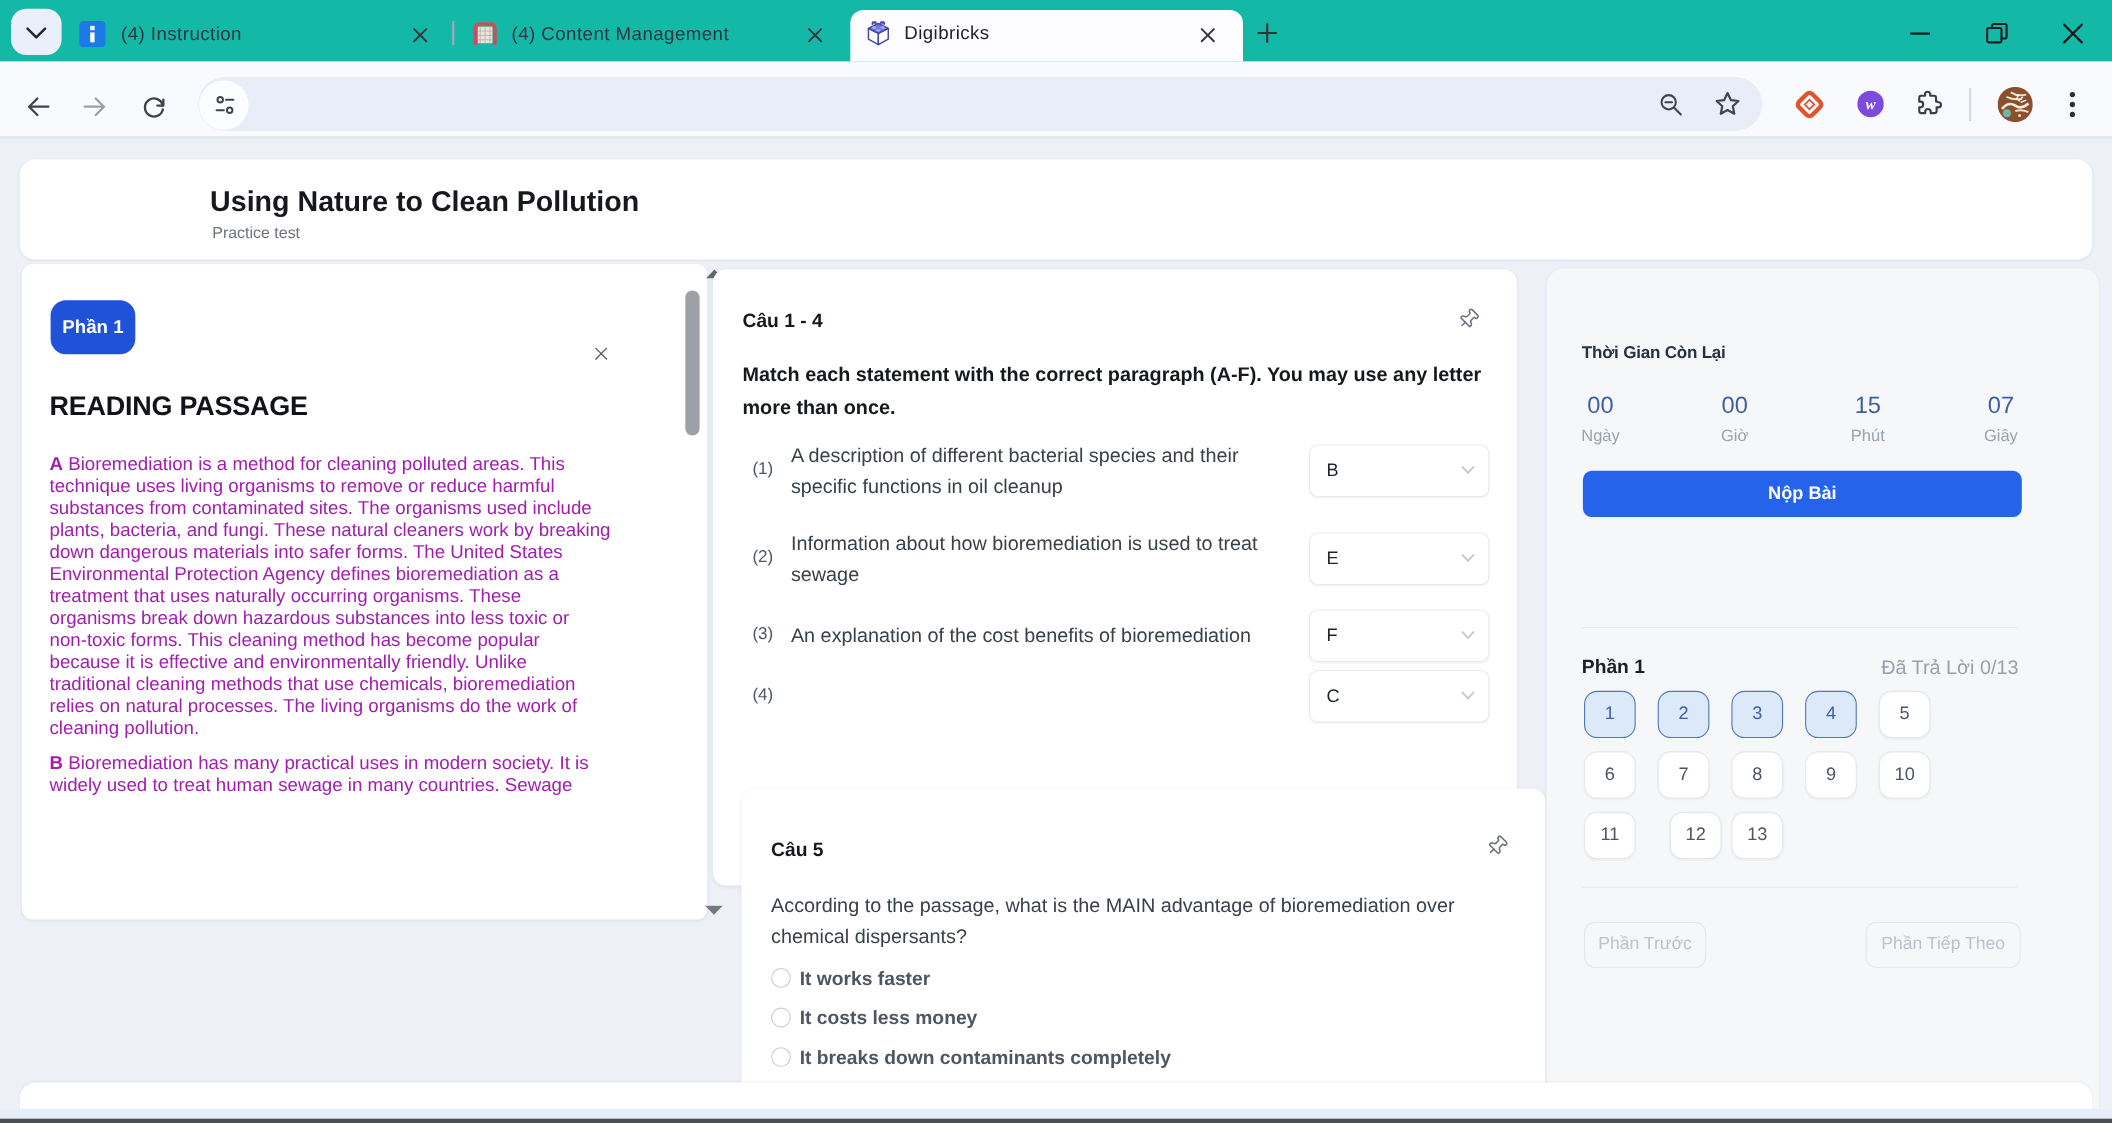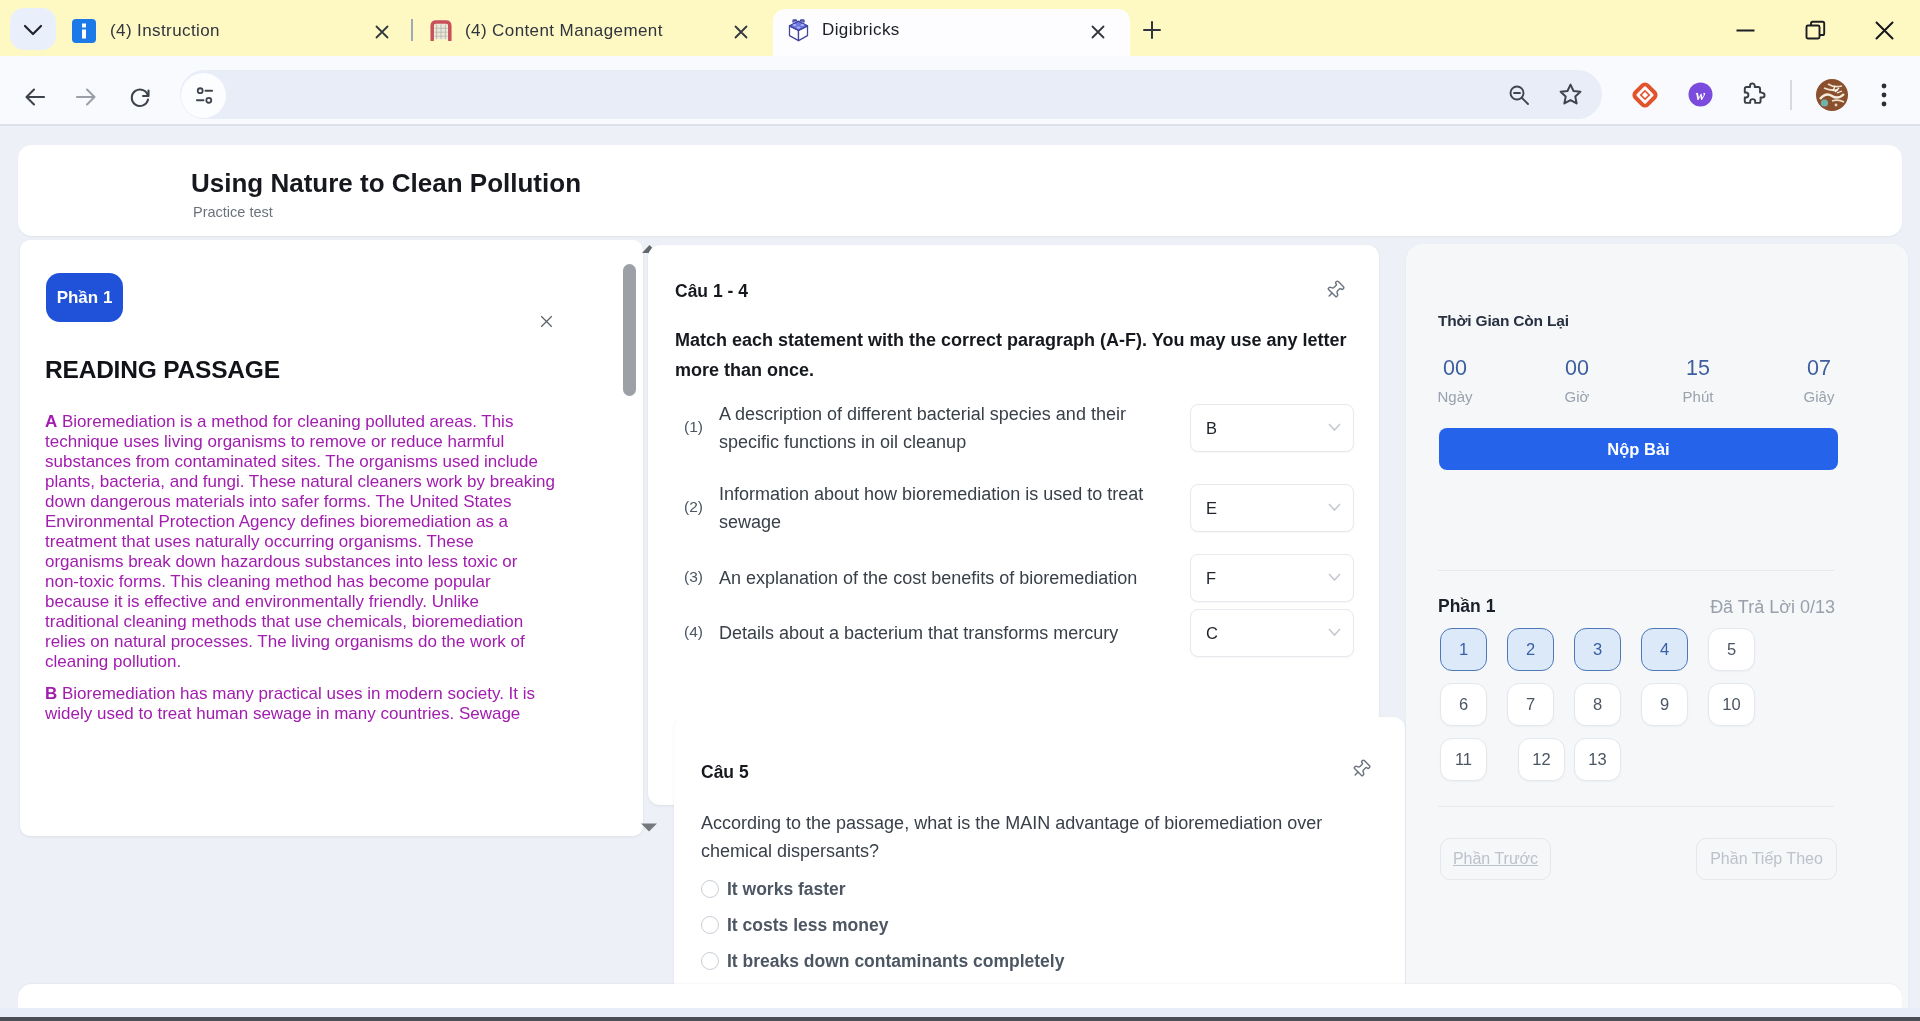--- a/index.html
+++ b/index.html
@@ -1,21 +1,21 @@
 <!DOCTYPE html>
 <html><head>
 <meta charset="utf-8">
 <style>
   * { margin:0; padding:0; box-sizing:border-box; }
   html,body { width:1920px; height:1021px; overflow:hidden; }
   body { font-family:"Liberation Sans", sans-serif; position:relative; background:#edf1f7; }
   .abs { position:absolute; }
 
   
-  #tabstrip { left:0; top:0; width:1920px; height:56px; background:#fef9c3; }
+  #tabstrip { left:0; top:0; width:1920px; height:56px; background:#14b8a6; }
   #toolbar { left:0; top:56px; width:1920px; height:68px; background:#f9fafd; }
   #toolbar-border { left:0; top:124px; width:1920px; height:2px; background:#dde1e9; }
 
   .tabtext { font-size:17px; letter-spacing:0.4px; color:#30343f; }
   #tabsearch { left:10px; top:8px; width:46px; height:42px; border-radius:14px; background:#eaf0fb; }
 
   #activetab { left:773px; top:9px; width:357px; height:47px; background:#fdfdff; border-radius:12px 12px 0 0; }
 
   
   #omnibox { left:180px; top:14px; width:1422px; height:49px; border-radius:24.5px; background:#e8edf8; }
@@ -255,21 +255,20 @@
     <div class="abs inum" style="left:36px; top:323px;">(3)</div>
     <div class="abs itext" style="left:71px; top:319px;">An explanation of the cost benefits of bioremediation</div>
     <div class="abs dd" style="top:309px;">
         <span>F</span>
         <svg width="13" height="8" viewBox="0 0 13 8">
           <path d="M1 1 L6.5 7 L12 1" stroke="#c6cad1" stroke-width="1.7" fill="none"></path>
         </svg>
       </div>
 
     <div class="abs inum" style="left:36px; top:378px;">(4)</div>
-    <div class="abs itext" style="left:71px; top:374px;">Details about a bacterium that transforms mercury</div>
     <div class="abs dd" style="top:364px;">
         <span>C</span>
         <svg width="13" height="8" viewBox="0 0 13 8">
           <path d="M1 1 L6.5 7 L12 1" stroke="#c6cad1" stroke-width="1.7" fill="none"></path>
         </svg>
       </div>
   </div>
 
   <div id="card2" class="abs qcard">
     <div class="abs qtitle" style="left:27px; top:45px;">Câu 5</div>
@@ -309,20 +308,20 @@
     <div class="abs gbtn off" style="left:302px; top:384px;">5</div>
     <div class="abs gbtn off" style="left:34px;  top:439px;">6</div>
     <div class="abs gbtn off" style="left:101px; top:439px;">7</div>
     <div class="abs gbtn off" style="left:168px; top:439px;">8</div>
     <div class="abs gbtn off" style="left:235px; top:439px;">9</div>
     <div class="abs gbtn off" style="left:302px; top:439px;text-align:center;">10</div>
     <div class="abs gbtn off" style="left:34px;  top:494px;">11</div>
     <div class="abs gbtn off" style="left:112px; top:494px;">12</div>
     <div class="abs gbtn off" style="left:168px; top:494px;">13</div>
     <div class="abs sdivider" style="top:562px;"></div>
-    <div class="abs navbtn" style="left:34px; width:111px;text-decoration:underline;">Phần Trước</div>
+    <div class="abs navbtn" style="left:34px; width:111px;">Phần Trước</div>
     <div class="abs navbtn" style="left:290px; width:141px;">Phần Tiếp Theo</div>
   </div>
 
   <div id="footer" class="abs"></div>
   <div id="bluestrip" class="abs"></div>
   <div id="darkbar" class="abs"></div>
 </div>
 
 </body></html>

